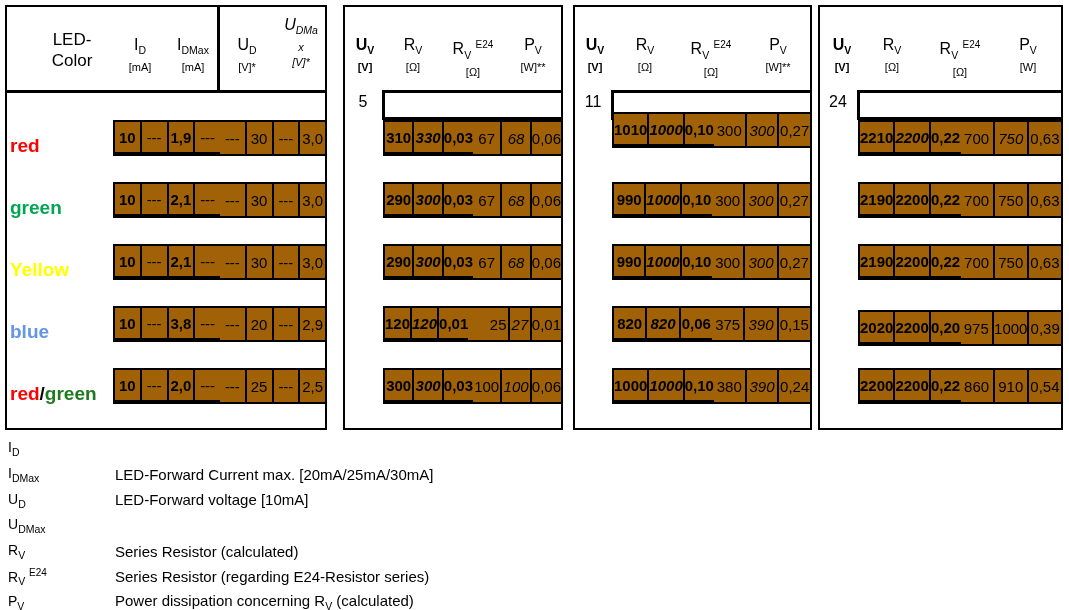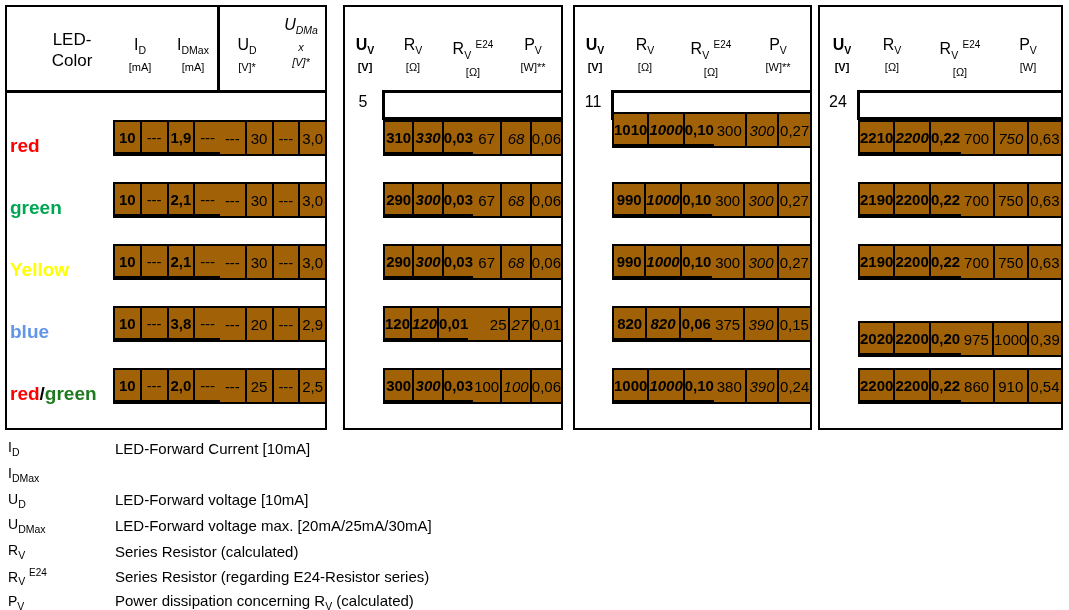--- a/index.html
+++ b/index.html
@@ -333,21 +333,21 @@
         <div class="bc bold">820</div>
         <div class="bc bold it">820</div>
         <div class="bc bold">0,06</div>
       </div>
     <div class="brow">
         <div class="bc">375</div>
         <div class="bc it">390</div>
         <div class="bc">0,15</div>
       </div>
   </div>
-  <div class="block" style="left:858px;top:321px;width:205px;">
+  <div class="block" style="left:858px;top:310px;width:205px;">
     <div class="brow top">
         <div class="bc bold">2020</div>
         <div class="bc bold">2200</div>
         <div class="bc bold">0,20</div>
       </div>
     <div class="brow">
         <div class="bc">975</div>
         <div class="bc">1000</div>
         <div class="bc">0,39</div>
       </div>
@@ -400,32 +400,31 @@
     <div class="brow">
         <div class="bc">860</div>
         <div class="bc">910</div>
         <div class="bc">0,54</div>
       </div>
   </div>
 
   <div class="legend">
     <div class="lrow">
       <div class="lsym"><span>I</span><sub>D</sub></div>
-      <div class="ldesc"><span>LED-Forward Current [10mA]</span></div>
     </div>
     <div class="lrow">
       <div class="lsym"><span>I</span><sub>DMax</sub></div>
+      <div class="ldesc"><span>LED-Forward Current max. [20mA/25mA/30mA]</span></div>
     </div>
     <div class="lrow">
       <div class="lsym"><span>U</span><sub>D</sub></div>
       <div class="ldesc"><span>LED-Forward voltage [10mA]</span></div>
     </div>
     <div class="lrow">
       <div class="lsym"><span>U</span><sub>DMax</sub></div>
-      <div class="ldesc"><span>LED-Forward voltage max. [20mA/25mA/30mA]</span></div>
     </div>
     <div class="lrow">
       <div class="lsym"><span>R</span><sub>V</sub></div>
       <div class="ldesc"><span>Series Resistor (calculated)</span></div>
     </div>
     <div class="lrow">
       <div class="lsym"><span>R</span><sub>V</sub>&nbsp;<sup>E24</sup></div>
       <div class="ldesc"><span>Series Resistor (regarding E24-Resistor series)</span></div>
     </div>
     <div class="lrow">

